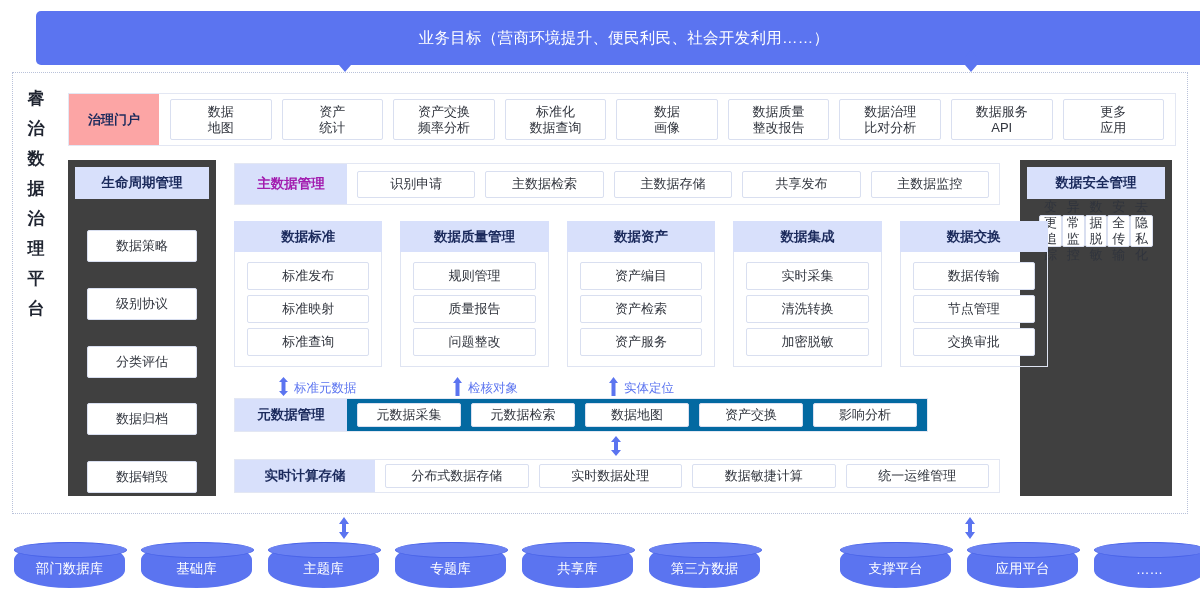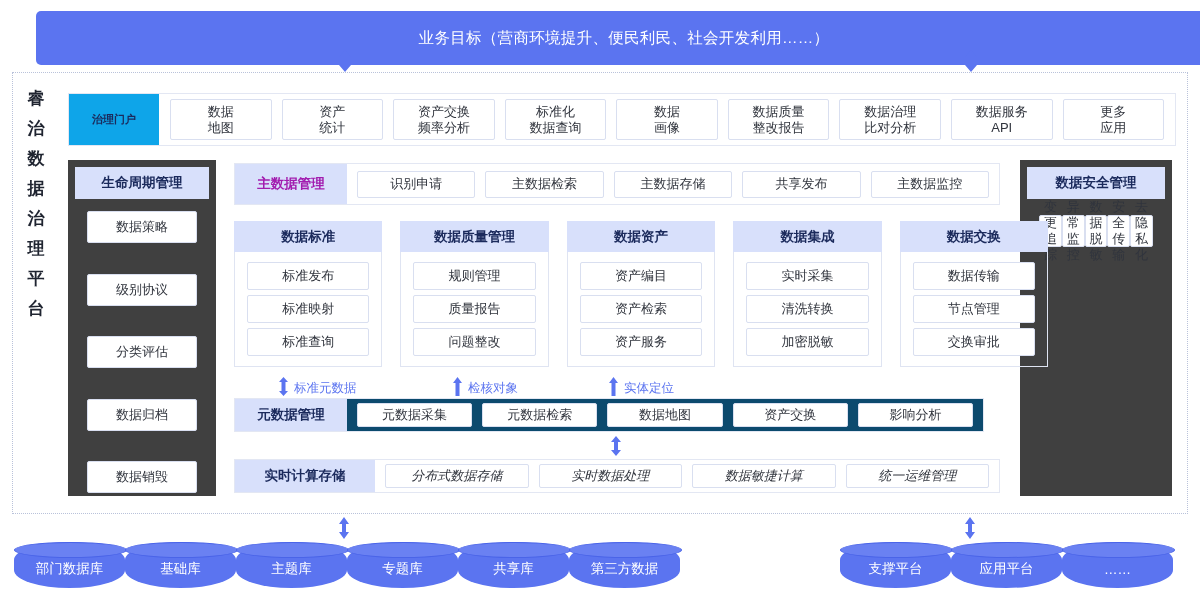--- a/index.html
+++ b/index.html
@@ -65,39 +65,39 @@
   }
 
   
   .portal {
     position:absolute; left:68px; top:93px;
     width:1108px; height:53px;
     border:1px solid #e3e7f3; background:#fff;
     display:flex; align-items:stretch;
   }
   .portal-label {
-    width:90px; background:#0ea5e9; color:#1b2a5c;
-    font-weight:bold; font-size:11px;
+    width:90px; background:#fca5a5; color:#1b2a5c;
+    font-weight:bold; font-size:13px;
     display:flex; align-items:center; justify-content:center;
     flex:none;
   }
   .portal-items { flex:1; display:flex; align-items:center; gap:0; padding:0 6px; }
   .portal-items .chip {
     flex:1; height:41px; margin:0 5px; border-radius:2px;
     white-space:pre-line;
   }
 
   
   .lifecycle {
     position:absolute; left:68px; top:160px;
     width:148px; height:336px;
   }
   .lifecycle .panel-head { height:32px; }
   .lifecycle-body {
-    height:304px; padding:12px 12px 10px;
+    height:304px; padding:31px 12px 10px;
     display:flex; flex-direction:column; justify-content:space-between;
   }
   .lifecycle-body .chip { height:32px; border-radius:2px; }
 
   
   .security {
     position:absolute; left:1020px; top:160px;
     width:152px; height:336px;
   }
   .security .panel-head { height:32px; }
@@ -141,22 +141,22 @@
   .flowlabel {
     position:absolute;
     font-size:12.5px; color:#5b74f0;
     display:flex; align-items:center; gap:5px;
     white-space:nowrap;
   }
 
   
   .metadata {
     position:absolute; left:234px; top:398px;
-    width:750px; height:34px;
-    border:1px solid #e3e7f3; background:#0c4a6e;
+    width:694px; height:34px;
+    border:1px solid #e3e7f3; background:#0369a1;
     display:flex;
   }
   .metadata .row-label {
     width:112px; background:#d8e0fb; color:#1b2a5c;
     font-weight:bold; font-size:13.5px;
     display:flex; align-items:center; justify-content:center; flex:none;
   }
   .metadata .row-items { flex:1; display:flex; align-items:center; padding:0 5px; }
   .metadata .chip { flex:1; height:24px; margin:0 5px; border-radius:2px; }
 
@@ -165,25 +165,25 @@
     position:absolute; left:234px; top:459px;
     width:766px; height:34px;
     border:1px solid #e3e7f3; background:#fff;
     display:flex;
   }
   .realtime .row-label {
     width:140px; background:#d8e0fb; color:#1b2a5c;
     font-weight:bold; font-size:13.5px;
     display:flex; align-items:center; justify-content:center; flex:none;
   }
-  .realtime .row-items { flex:1; display:flex; align-items:center; padding:0 5px;font-style:italic; }
+  .realtime .row-items { flex:1; display:flex; align-items:center; padding:0 5px; }
   .realtime .chip { flex:1; height:24px; margin:0 5px; border-radius:2px; }
 
   
-  .cyl-row { position:absolute; display:flex; gap:0; }
+  .cyl-row { position:absolute; display:flex; gap:16px; }
   .cyl {
     position:relative; width:111px; height:46px;
     background:#5b74f0;
     border-radius: 50% / 18px;
     display:flex; align-items:center; justify-content:center;
     color:#fff; font-size:13.5px;
   }
   .cyl::before {
     content:""; position:absolute; left:0; top:0;
     width:111px; height:14px;

